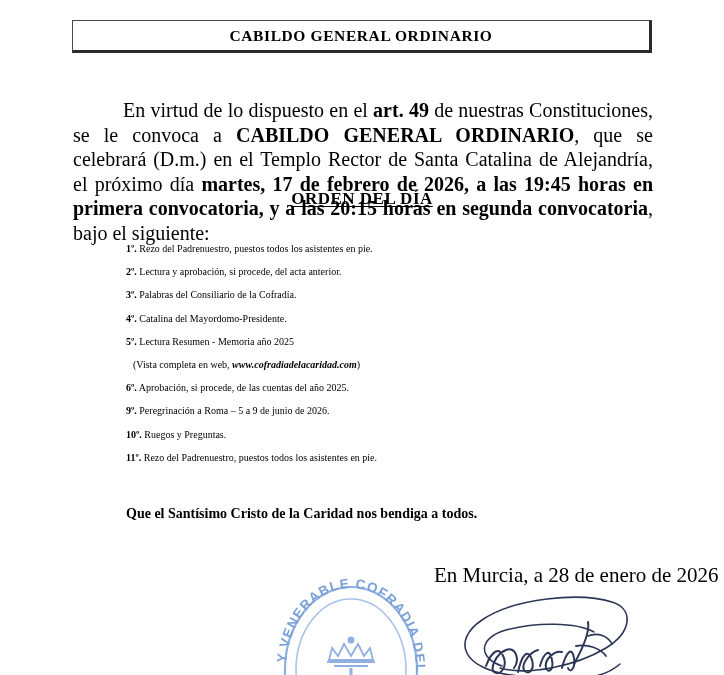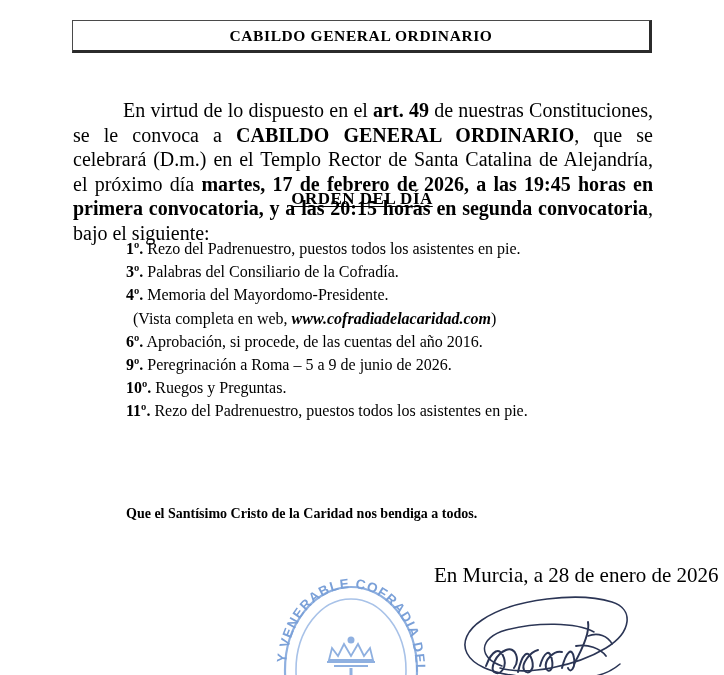--- a/index.html
+++ b/index.html
@@ -80,21 +80,21 @@
     text-decoration: underline;
     text-underline-offset: 2px;
   }
 
   
   .agenda {
     position: absolute;
     left: 126px;
     top: 237px;
     width: 470px;
-    font-size: 16px;
+    font-size: 10px;
     line-height: 23.2px;
   }
   .agenda-item {
     white-space: nowrap;
   }
   .agenda-item .num {
     font-weight: bold;
   }
   .agenda-sub {
     padding-left: 7px;
@@ -161,32 +161,36 @@
 
   <div class="orden-heading">
     <span>ORDEN DEL DÍA</span>
   </div>
 
   <div class="agenda">
 
     <div class="agenda-item"><span class="num">1º.</span>
       <span>Rezo del Padrenuestro, puestos todos los asistentes en pie.</span></div>
 
+    <div class="agenda-item"><span class="num">2º.</span>
+      <span>Lectura y aprobación, si procede, del acta anterior.</span></div>
 
     <div class="agenda-item"><span class="num">3º.</span>
       <span>Palabras del Consiliario de la Cofradía.</span></div>
 
     <div class="agenda-item"><span class="num">4º.</span>
-      <span>Memoria del Mayordomo-Presidente.</span></div>
-
+      <span>Catalina del Mayordomo-Presidente.</span></div>
+
+    <div class="agenda-item"><span class="num">5º.</span>
+      <span>Lectura Resumen - Memoria año 2025</span></div>
 
     <div class="agenda-sub"><span>(Vista completa en web, </span><span class="url">www.cofradiadelacaridad.com</span><span>)</span></div>
 
     <div class="agenda-item"><span class="num">6º.</span>
-      <span>Aprobación, si procede, de las cuentas del año 2016.</span></div>
+      <span>Aprobación, si procede, de las cuentas del año 2025.</span></div>
 
 
 
     <div class="agenda-item"><span class="num">9º.</span>
       <span>Peregrinación a Roma – 5 a 9 de junio de 2026.</span></div>
 
     <div class="agenda-item"><span class="num">10º.</span>
       <span>Ruegos y Preguntas.</span></div>
 
     <div class="agenda-item"><span class="num">11º.</span>

